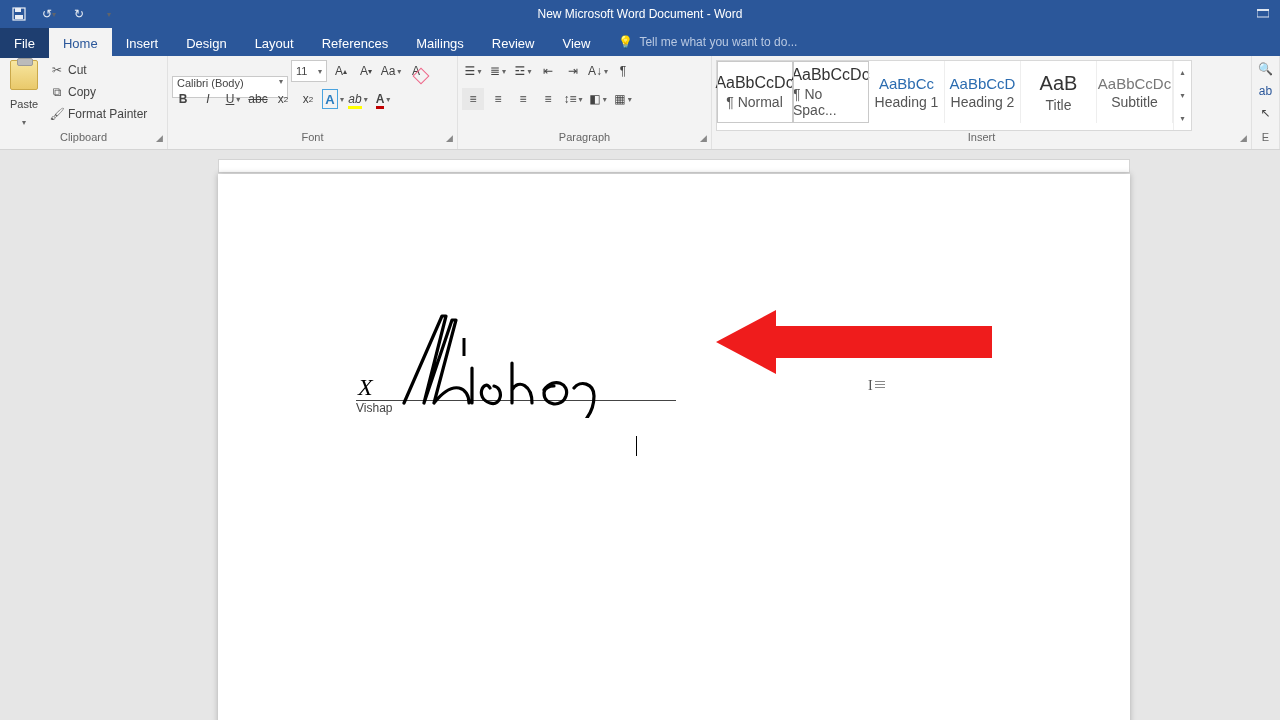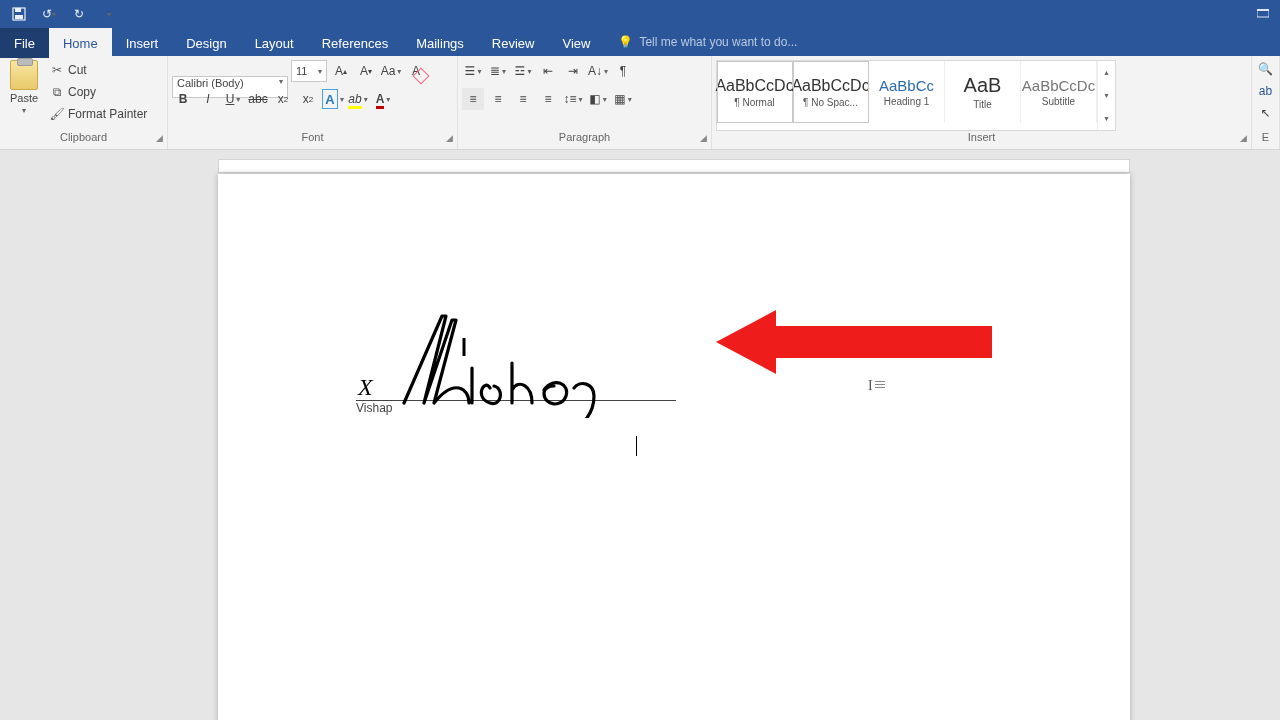--- a/index.html
+++ b/index.html
@@ -22,21 +22,21 @@
 
 
 .ribbon { height: 94px; background: #f3f3f3; border-bottom: 1px solid #d4d4d4; display: flex; font-size: 12px; color: #444; }
 .group { border-right: 1px solid #e1e1e1; display: flex; flex-direction: column; }
 .group .content { flex: 1; display: flex; padding: 2px 4px 0 4px; gap: 2px; }
 .group .label { height: 18px; text-align: center; font-size: 11px; color: #666; position: relative; }
 .group .label .dlaunch { position: absolute; right: 4px; top: 2px; font-size: 9px; color: #888; }
 
 
 .clipboard .content { align-items: flex-start; }
-.paste { width: 40px; display: flex; flex-direction: column; align-items: center; padding-top: 2px; gap: 2px; justify-content: flex-end; }
+.paste { width: 40px; display: flex; flex-direction: column; align-items: center; padding-top: 2px; gap: 8px; justify-content: flex-end; }
 .paste .icon { width: 28px; height: 30px; background: linear-gradient(#f7e6a0,#e9c96b); border: 1px solid #caa84a; border-radius: 2px; position: relative; }
 .paste .icon::after { content:""; position:absolute; top:-3px; left:6px; width:14px; height:6px; background:#bbb; border:1px solid #999; border-radius:2px;}
 .paste .lbl { font-size: 11px; }
 .clip-items { display: flex; flex-direction: column; gap: 2px; padding-top: 2px; }
 .clip-items .ci { display: flex; align-items: center; gap: 4px; padding: 0 4px; height: 20px; }
 .ci .ic { width: 14px; height: 14px; display:inline-flex; align-items:center; justify-content:center; color:#555;}
 
 
 .font .row { display: flex; align-items: center; gap: 3px; height: 26px; }
 .fontname { width: 116px; height: 22px; border: 1px solid #c9c9c9; background:#fff; font-size: 11px; padding: 0 4px; display:flex; align-items:flex-start; justify-content:space-between;margin-top:32px;}
@@ -56,21 +56,21 @@
 
 
 .styles .content { padding: 4px 4px 0 4px; gap: 0; }
 .gallery { display:flex; border:1px solid #d8d8d8; background:#fff; }
 .gitem { width: 76px; height: 62px; border-right:1px solid #eee; display:flex; flex-direction:column; align-items:center; justify-content:center; gap:2px; }
 .gitem:last-child{border-right:none;}
 .gitem .samp { font-size: 16px; color:#333; }
 .gitem.heading .samp{ color:#2b6cb0; font-size:15px;}
 .gitem.title .samp{ font-size:20px; color:#333;}
 .gitem.sub .samp{ color:#777; font-size:15px;}
-.gitem .nm { font-size: 10px; color:#555; }
+.gitem .nm { font-size: 14px; color:#555; }
 .gitem.sel { outline: 1px solid #c9c9c9; outline-offset:-1px; }
 .gitem.sel .nm::before{content:"¶ ";}
 .galnav{ width:18px; display:flex; flex-direction:column; border-left:1px solid #eee;}
 .galnav div{flex:1; display:flex;align-items:center;justify-content:center;font-size:8px;color:#666;}
 
 
 .editing{ width:28px; }
 .editing .content{ flex-direction:column; align-items:center; padding-top:6px; gap:8px;}
 
 
@@ -110,20 +110,21 @@
           <rect x="3" y="1" width="6" height="4" fill="#fff"></rect>
           <rect x="3" y="8" width="8" height="4" fill="#fff"></rect>
         </svg>
       </div>
     <div class="qbtn">↺<span class="caret">▾</span></div>
     <div class="qbtn">↻</div>
     <div class="qbtn">
         <span class="caret">▾</span>
       </div>
   </div>
+  <div class="title">New Microsoft Word Document - Word</div>
   <div class="winctrl">
     <div class="wbtn">
         <svg width="12" height="10">
           <rect x="0" y="0" width="12" height="8" fill="none" stroke="#fff"></rect>
           <rect x="0" y="0" width="12" height="2" fill="#fff"></rect>
         </svg>
       </div>
   </div>
 </div>
 
@@ -247,20 +248,24 @@
             <div class="nm">Normal</div>
           </div>
         <div class="gitem sel">
             <div class="samp">AaBbCcDc</div>
             <div class="nm">No Spac...</div>
           </div>
         <div class="gitem heading">
             <div class="samp">AaBbCc</div>
             <div class="nm">Heading 1</div>
           </div>
+        <div class="gitem heading">
+            <div class="samp">AaBbCcD</div>
+            <div class="nm">Heading 2</div>
+          </div>
         <div class="gitem title">
             <div class="samp">AaB</div>
             <div class="nm">Title</div>
           </div>
         <div class="gitem sub">
             <div class="samp">AaBbCcDc</div>
             <div class="nm">Subtitle</div>
           </div>
         <div class="galnav">
             <div>▴</div>

